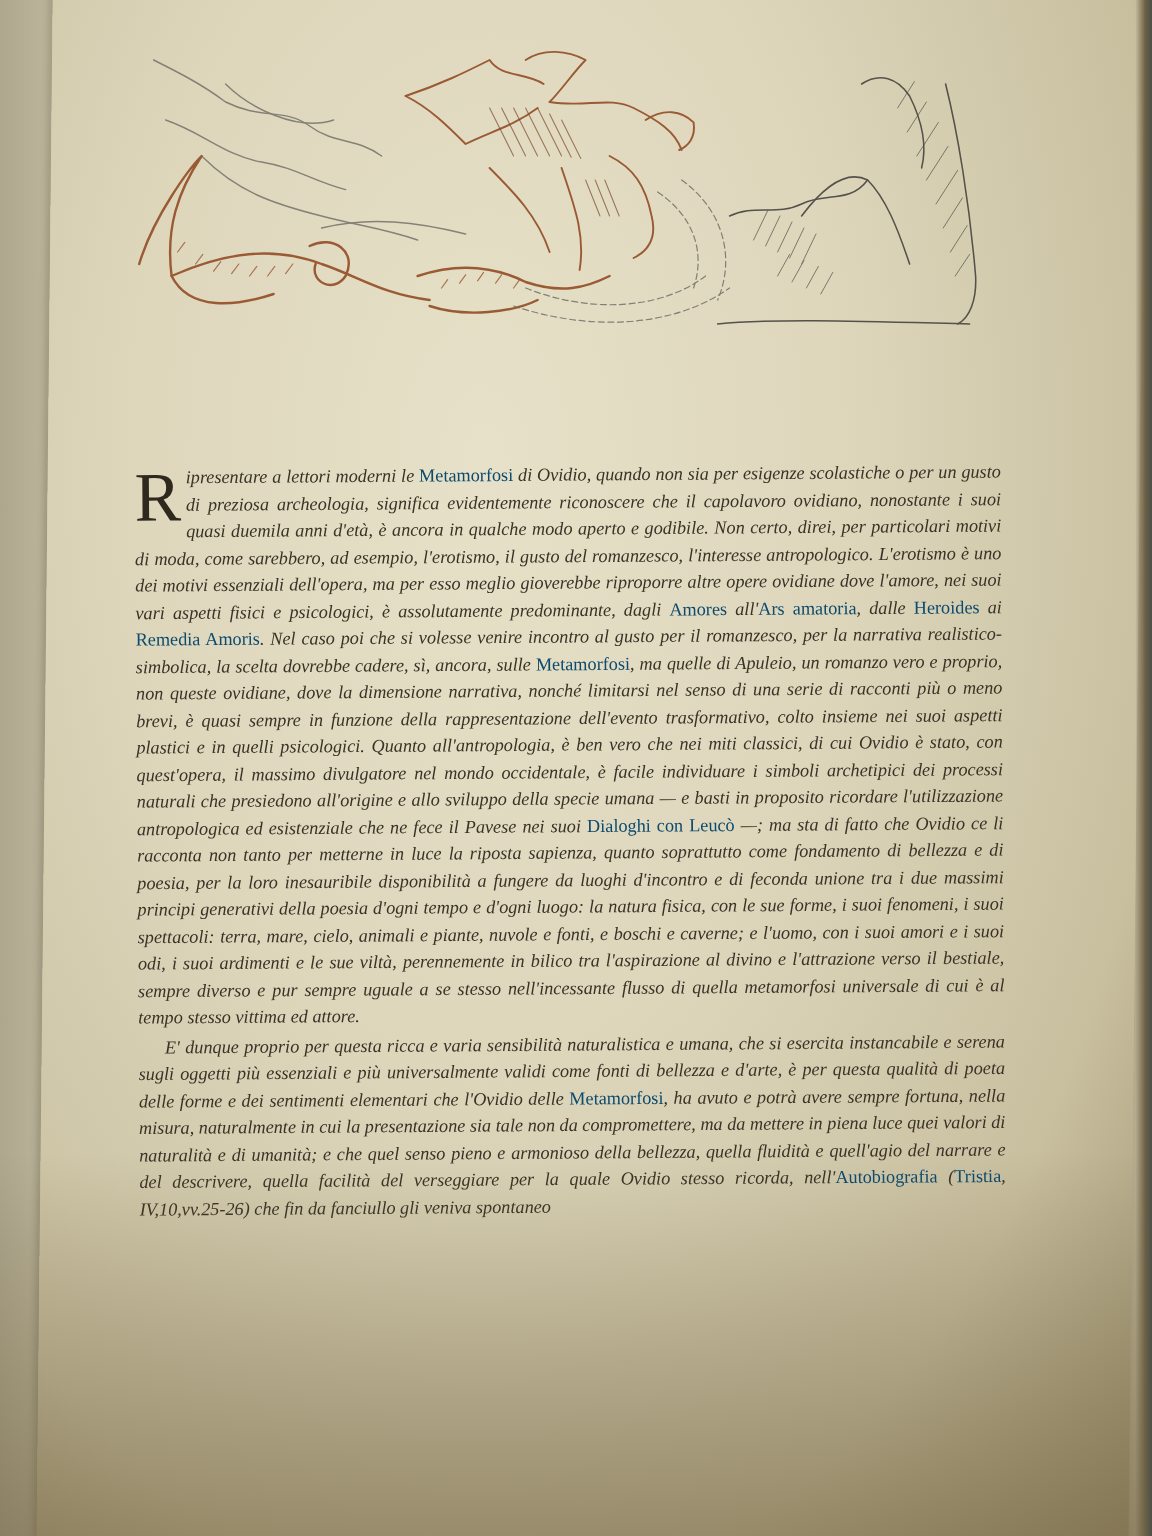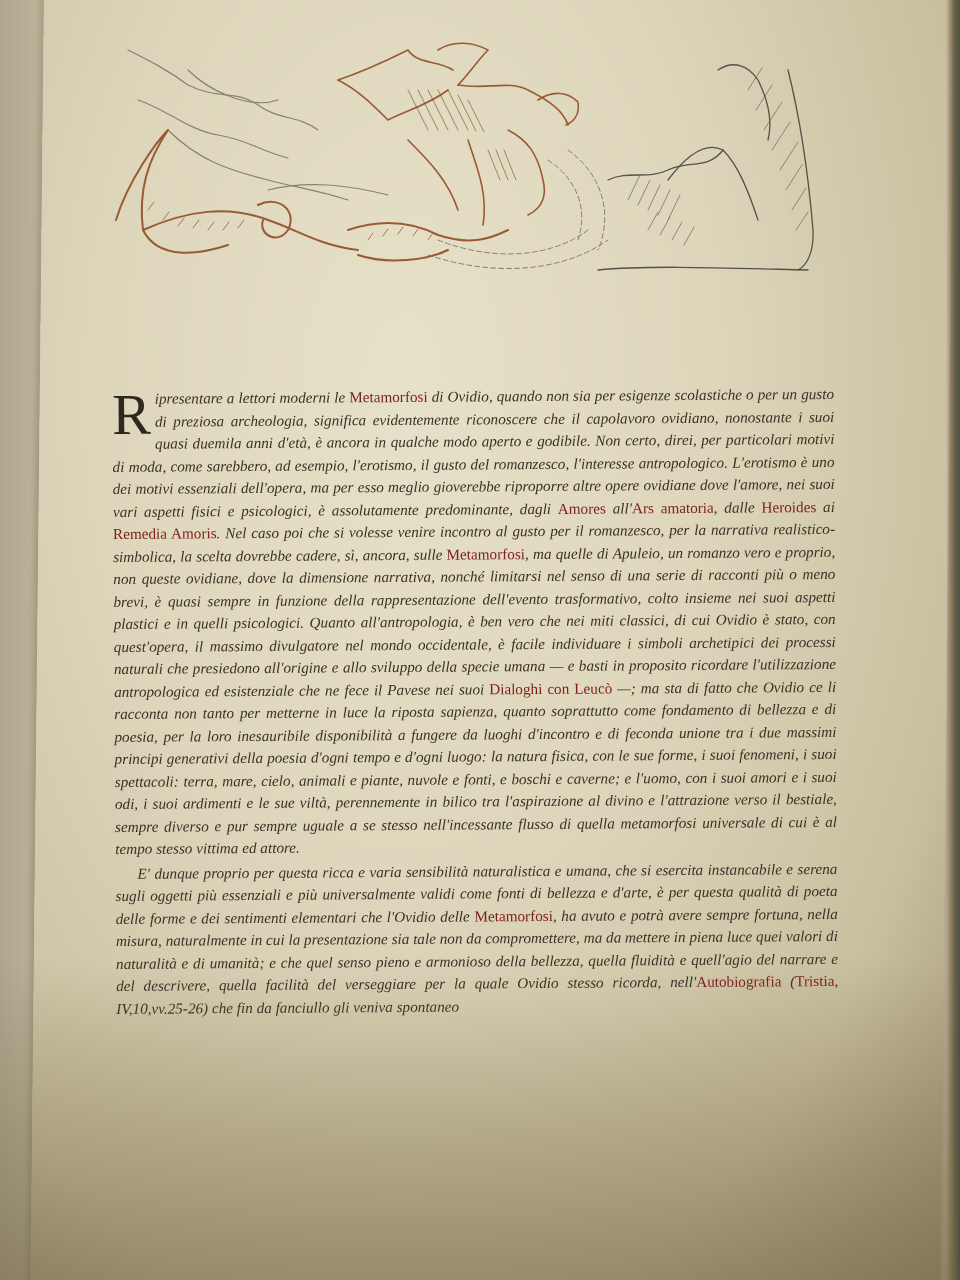--- a/index.html
+++ b/index.html
@@ -56,21 +56,21 @@
       color: #3a3226;
       font-size: 15.2px;
       line-height: 22.5px;
       text-align: justify;
       font-style: italic;
       transform: rotate(-0.4deg);
       transform-origin: top left;
     }
     .text-block p { margin: 0; }
     .text-block p + p { text-indent: 22px; margin-top: 2px; }
-    .roman { font-style: normal; color: #7f1d1d; }
+    .roman { font-style: normal; color: #0c4a6e; }
     .dropcap {
       float: left;
       font-style: normal;
       font-size: 58px;
       line-height: 46px;
       margin: 4px 4px 0 0;
       color: #2e281e;
     }
   </style>
 </head>

